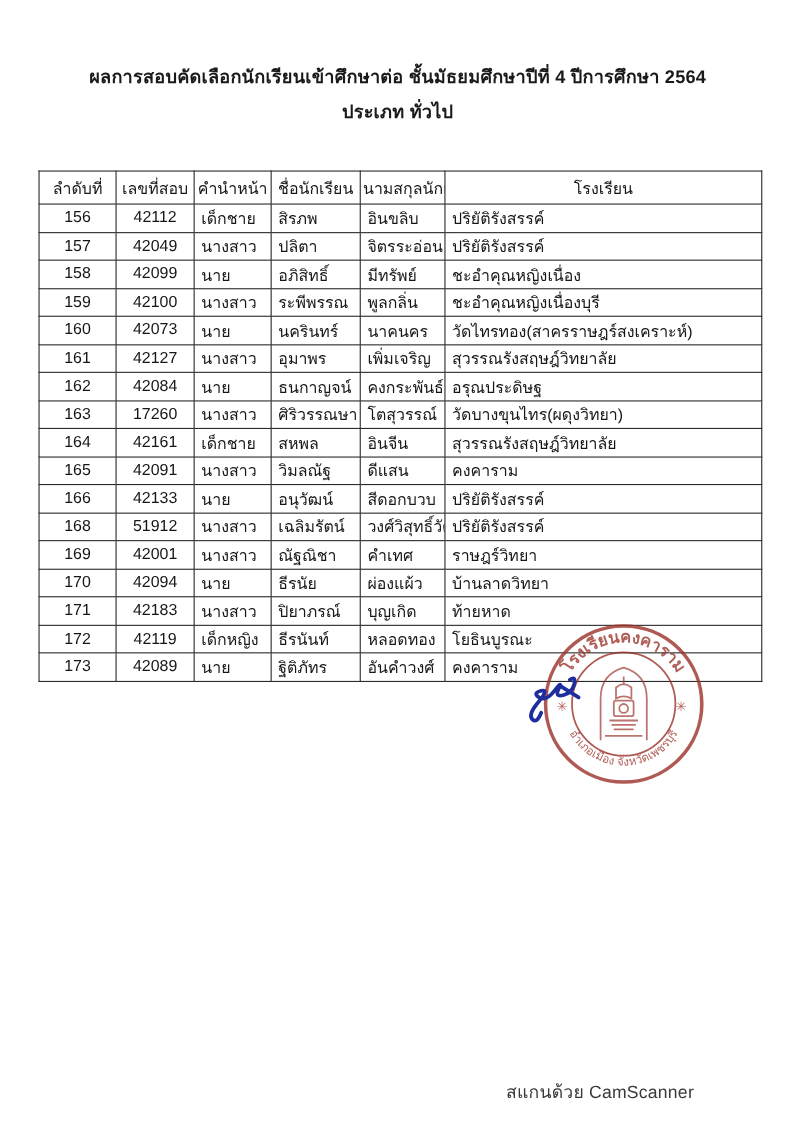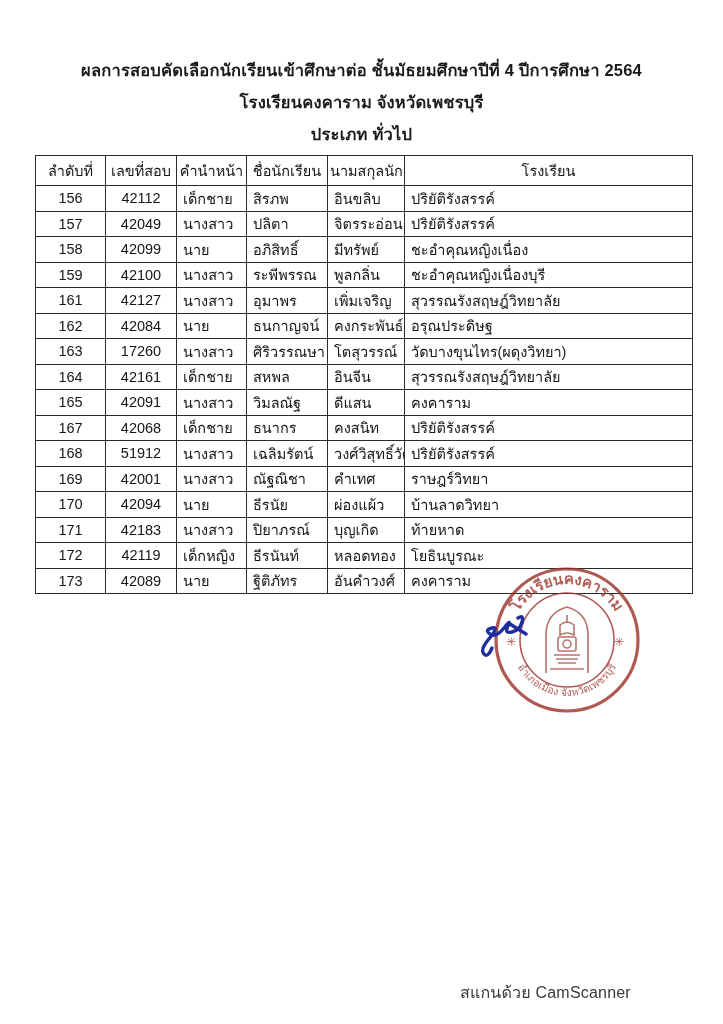--- a/index.html
+++ b/index.html
@@ -54,21 +54,20 @@
     font-size: 16px; color: #3a3a3a; letter-spacing: 0.2px;
   }
 </style>
 </head>
 <body>
 
 <div class="page">
 
   <div class="titles">
     <div class="title-line">ผลการสอบคัดเลือกนักเรียนเข้าศึกษาต่อ ชั้นมัธยมศึกษาปีที่ 4 ปีการศึกษา 2564</div>
-    <div class="title-line">โรงเรียนคงคาราม จังหวัดเพชรบุรี</div>
     <div class="title-line">ประเภท ทั่วไป</div>
   </div>
 
   <table class="results">
     <colgroup>
       <col class="w-no">
         <col class="w-exam">
         <col class="w-prefix">
       <col class="w-name">
         <col class="w-lastn">
@@ -111,20 +110,28 @@
         </tr>
         <tr>
           <td class="c-center">159</td>
           <td class="c-center">42100</td>
           <td class="">นางสาว</td>
           <td class="">ระพีพรรณ</td>
           <td class="">พูลกลิ่น</td>
           <td class="">ชะอำคุณหญิงเนื่องบุรี</td>
         </tr>
         <tr>
+          <td class="c-center">160</td>
+          <td class="c-center">42073</td>
+          <td class="">นาย</td>
+          <td class="">นครินทร์</td>
+          <td class="">นาคนคร</td>
+          <td class="">วัดไทรทอง(สาครราษฎร์สงเคราะห์)</td>
+        </tr>
+        <tr>
           <td class="c-center">161</td>
           <td class="c-center">42127</td>
           <td class="">นางสาว</td>
           <td class="">อุมาพร</td>
           <td class="">เพิ่มเจริญ</td>
           <td class="">สุวรรณรังสฤษฎ์วิทยาลัย</td>
         </tr>
         <tr>
           <td class="c-center">162</td>
           <td class="c-center">42084</td>
@@ -151,25 +158,25 @@
         </tr>
         <tr>
           <td class="c-center">165</td>
           <td class="c-center">42091</td>
           <td class="">นางสาว</td>
           <td class="">วิมลณัฐ</td>
           <td class="">ดีแสน</td>
           <td class="">คงคาราม</td>
         </tr>
         <tr>
-          <td class="c-center">167</td>
-          <td class="c-center">42068</td>
-          <td class="">เด็กชาย</td>
-          <td class="">ธนากร</td>
-          <td class="">คงสนิท</td>
+          <td class="c-center">166</td>
+          <td class="c-center">42133</td>
+          <td class="">นาย</td>
+          <td class="">อนุวัฒน์</td>
+          <td class="">สีดอกบวบ</td>
           <td class="">ปริยัติรังสรรค์</td>
         </tr>
         <tr>
           <td class="c-center">168</td>
           <td class="c-center">51912</td>
           <td class="">นางสาว</td>
           <td class="">เฉลิมรัตน์</td>
           <td class="">วงศ์วิสุทธิ์วัฒนา</td>
           <td class="">ปริยัติรังสรรค์</td>
         </tr>

